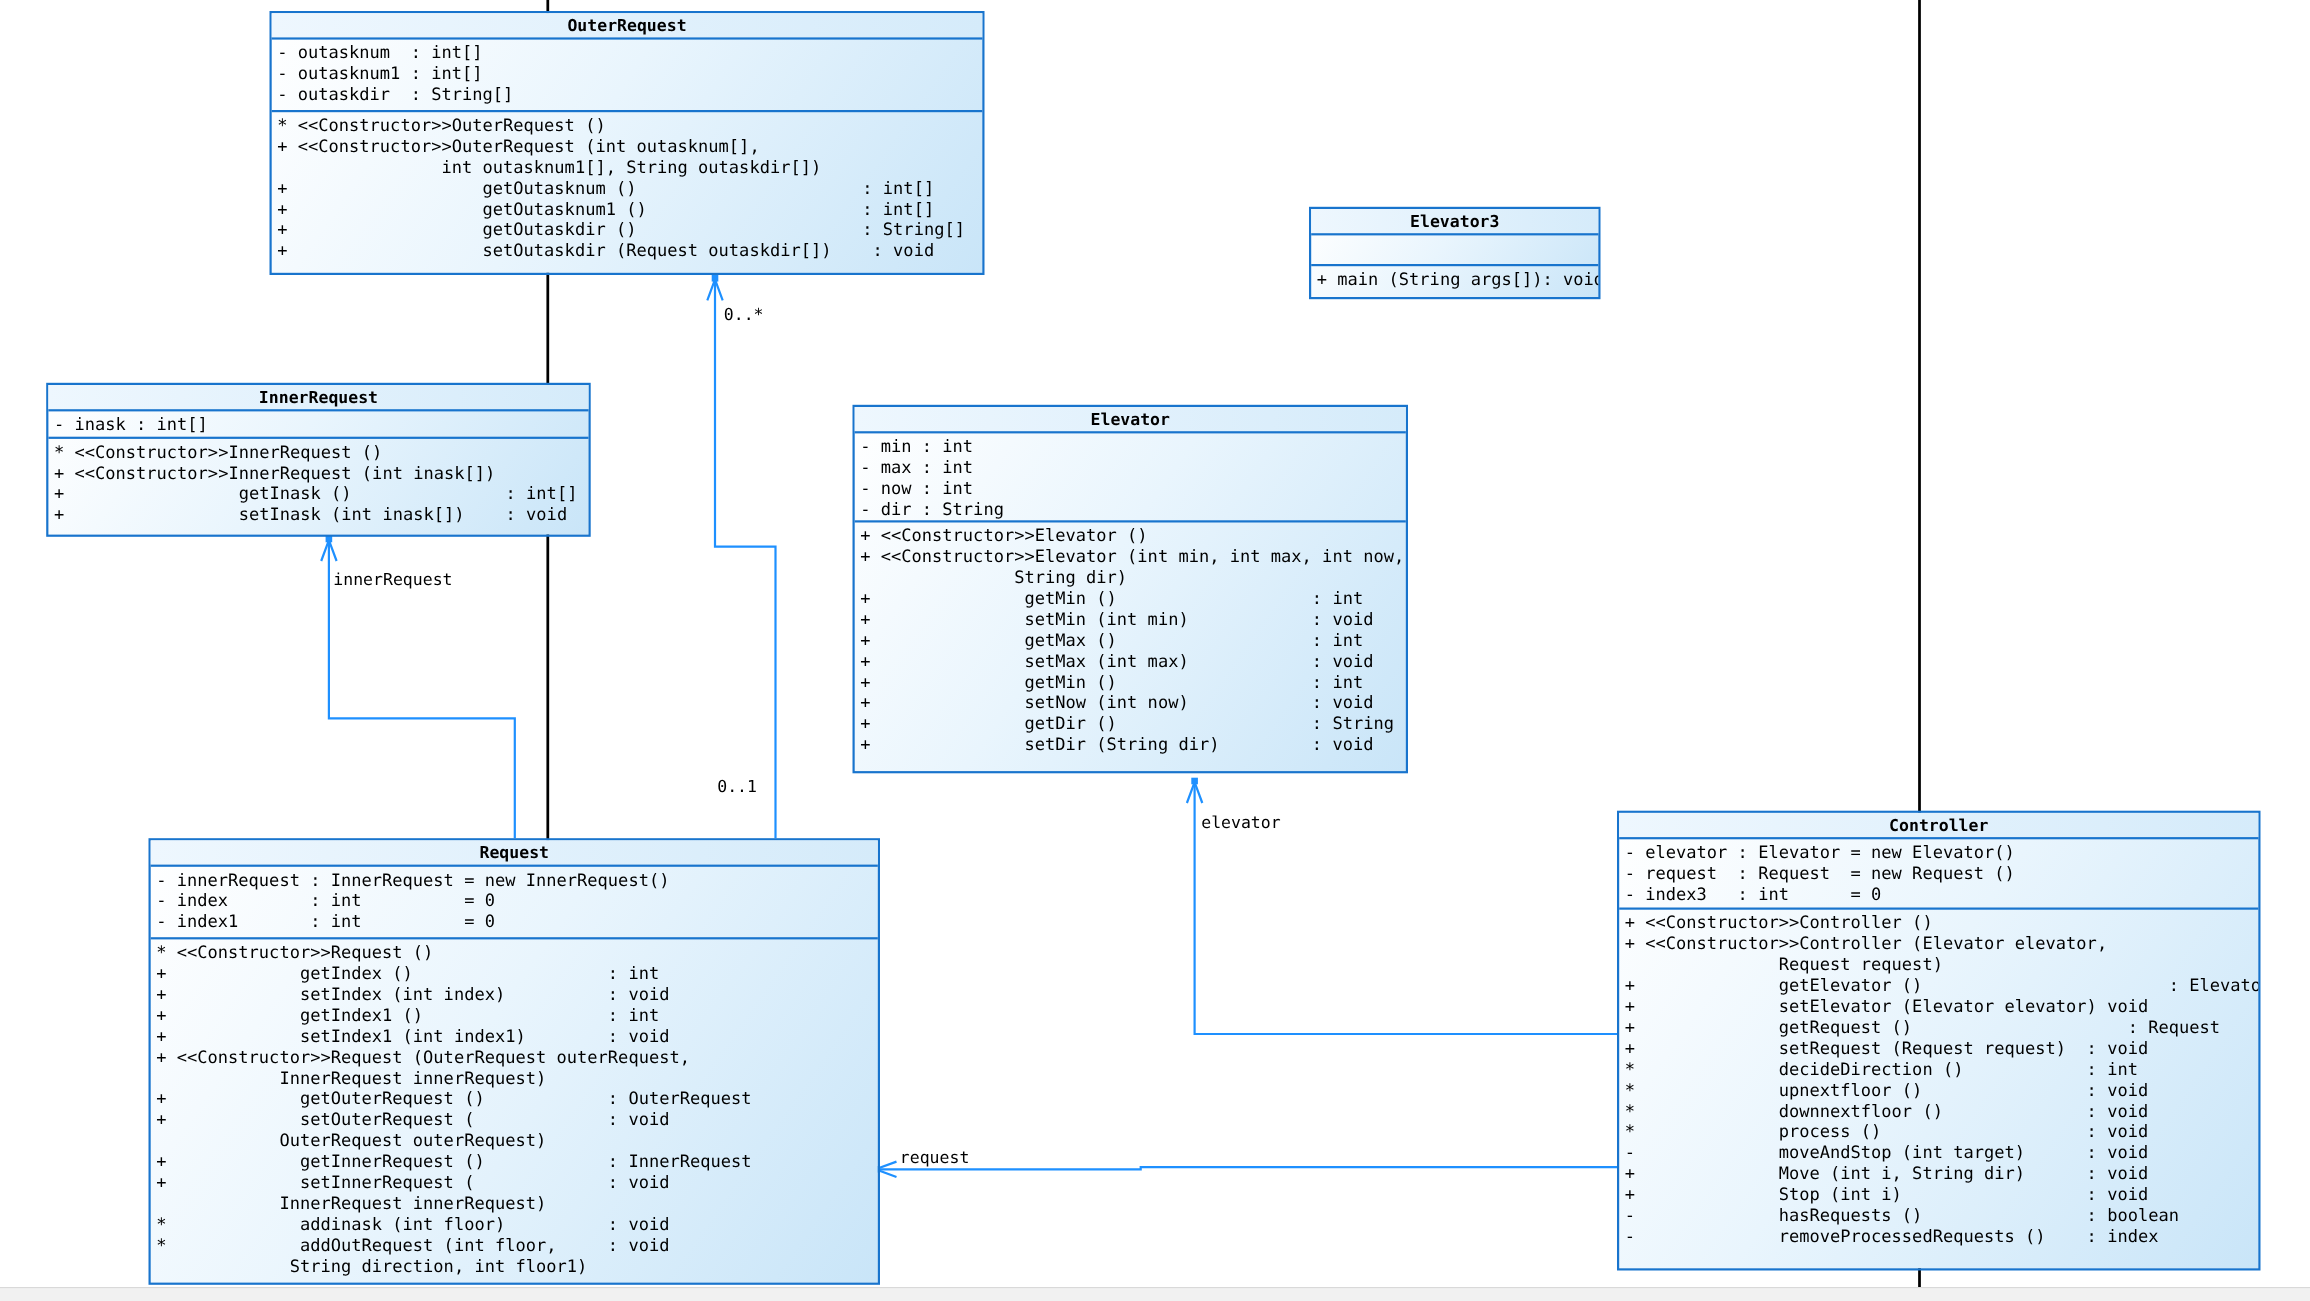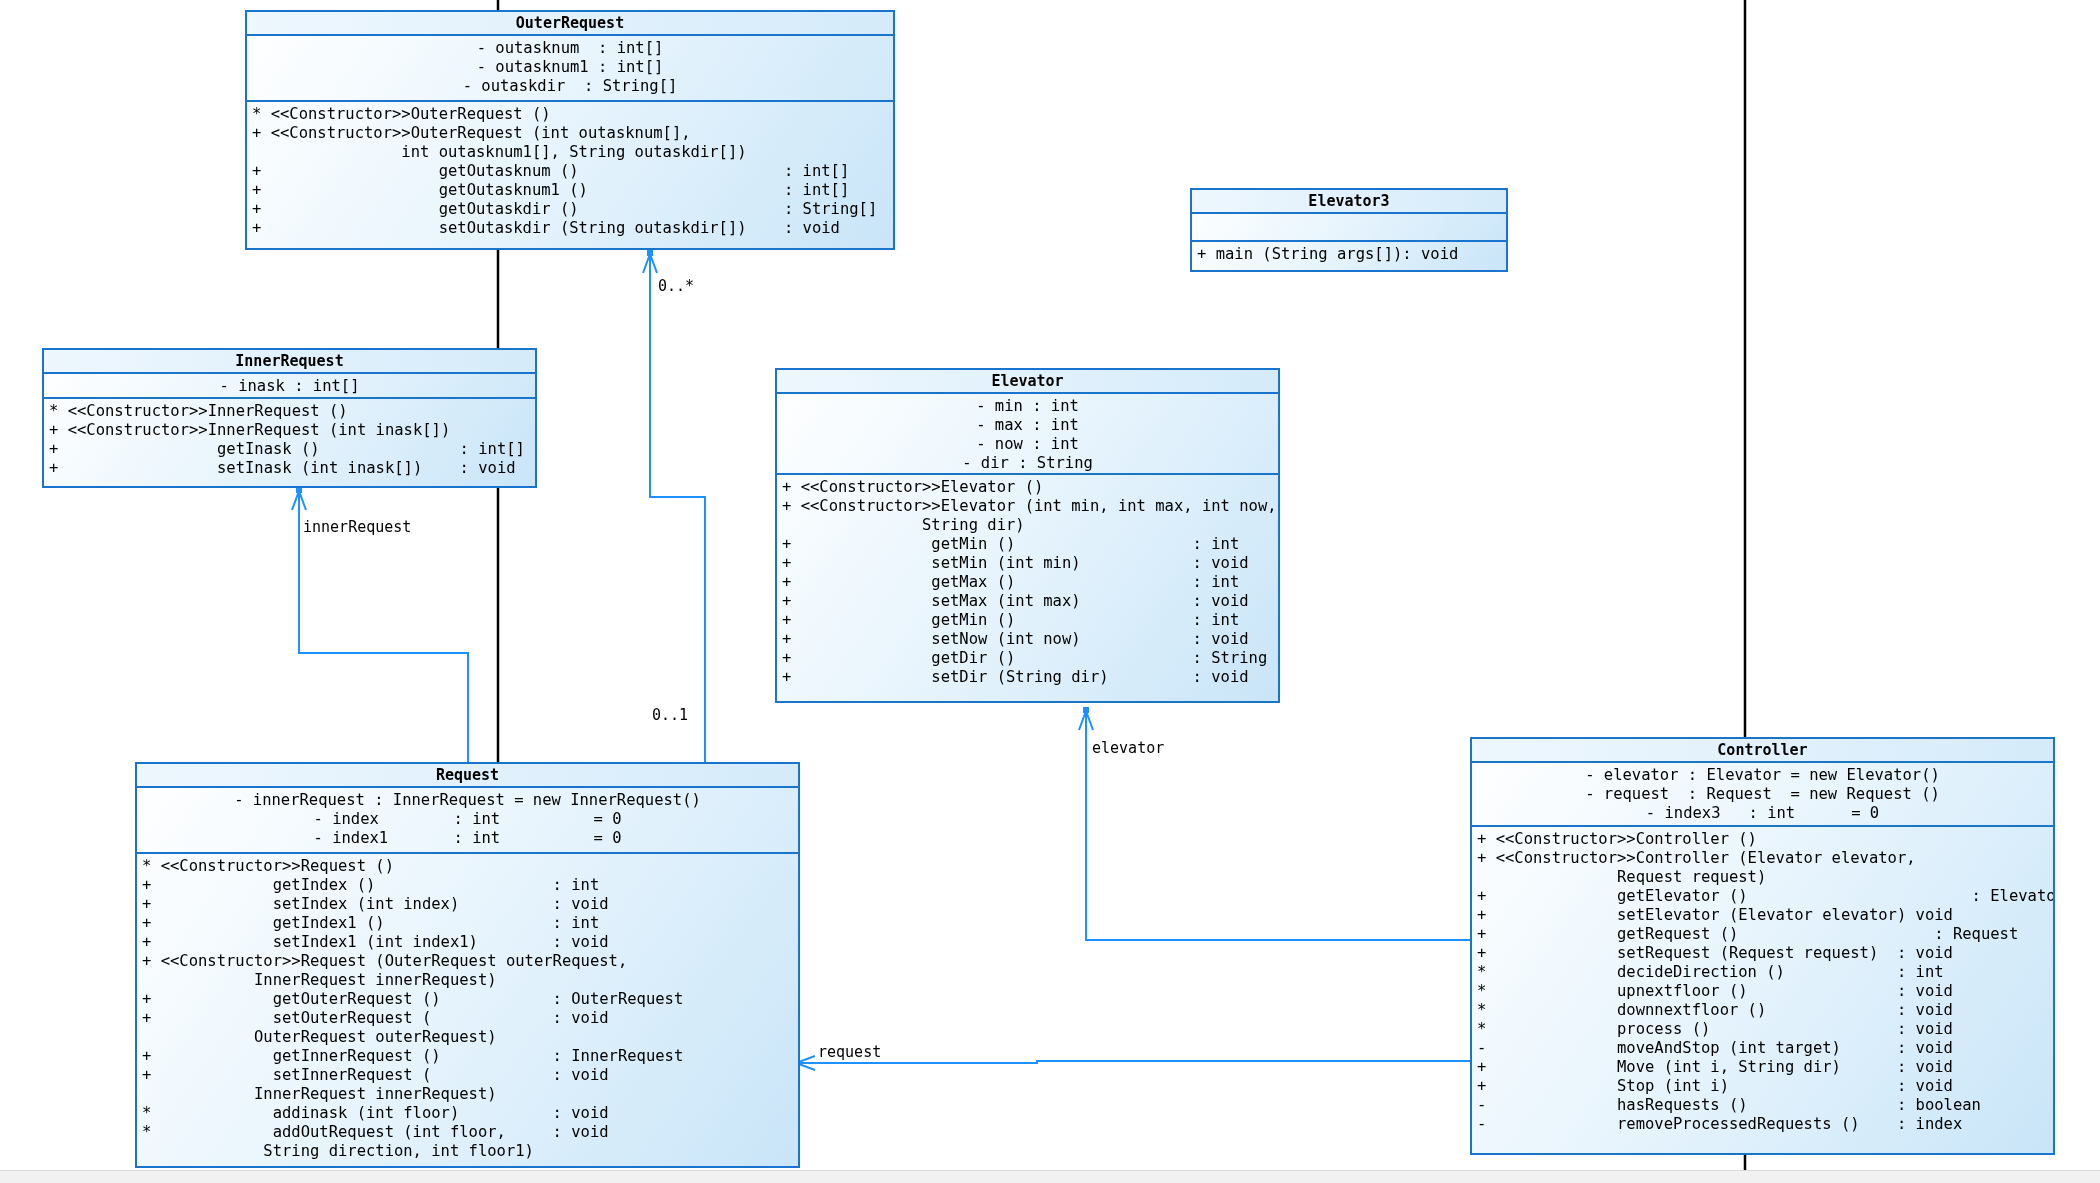--- a/index.html
+++ b/index.html
@@ -17,21 +17,21 @@
   .cls-title{
     box-sizing:border-box;flex:0 0 auto;height:24px;
     border-bottom:2px solid #1874CD;
     text-align:center;font-size:15px;font-weight:bold;color:#000;
     line-height:22px;white-space:pre;
     background:linear-gradient(90deg,#eef7fe 0%,#d5ebfa 100%);
   }
   .cls-attrs{
     box-sizing:border-box;flex:0 0 auto;
     border-bottom:2px solid #1874CD;
-    padding:3px 5px 0 5px;overflow:hidden;text-align:center;
+    padding:3px 5px 0 5px;overflow:hidden;
   }
   .cls-methods{
     box-sizing:border-box;flex:1 1 auto;
     padding:3px 5px 0 5px;overflow:hidden;
   }
   .ln{white-space:pre;font-size:15.5px;line-height:19px;height:19px;color:#000;}
   .conn-label{
     position:absolute;z-index:3;color:#000;
     font-size:15px;line-height:16px;white-space:pre;
   }
@@ -72,25 +72,25 @@
       <div class="ln">- outasknum1 : int[]</div>
       <div class="ln">- outaskdir  : String[]</div>
     </div>
   <div class="cls-methods">
       <div class="ln">* &lt;&lt;Constructor&gt;&gt;OuterRequest ()</div>
       <div class="ln">+ &lt;&lt;Constructor&gt;&gt;OuterRequest (int outasknum[],</div>
       <div class="ln">                int outasknum1[], String outaskdir[])</div>
       <div class="ln">+                   getOutasknum ()                      : int[]</div>
       <div class="ln">+                   getOutasknum1 ()                     : int[]</div>
       <div class="ln">+                   getOutaskdir ()                      : String[]</div>
-      <div class="ln">+                   setOutaskdir (String outaskdir[])    : void</div>
+      <div class="ln">+                   setOutaskdir (Request outaskdir[])    : void</div>
     </div>
 </div>
 
-<div class="cls" style="left:1190px;top:188px;width:318px;height:84px;">
+<div class="cls" style="left:1190px;top:188px;width:265px;height:84px;">
   <div class="cls-title">Elevator3</div>
   <div class="cls-attrs" style="height:28px"></div>
   <div class="cls-methods">
       <div class="ln">+ main (String args[]): void</div>
     </div>
 </div>
 
 <div class="cls" style="left:42px;top:348px;width:495px;height:140px;">
   <div class="cls-title">InnerRequest</div>
   <div class="cls-attrs" style="height:25px">

